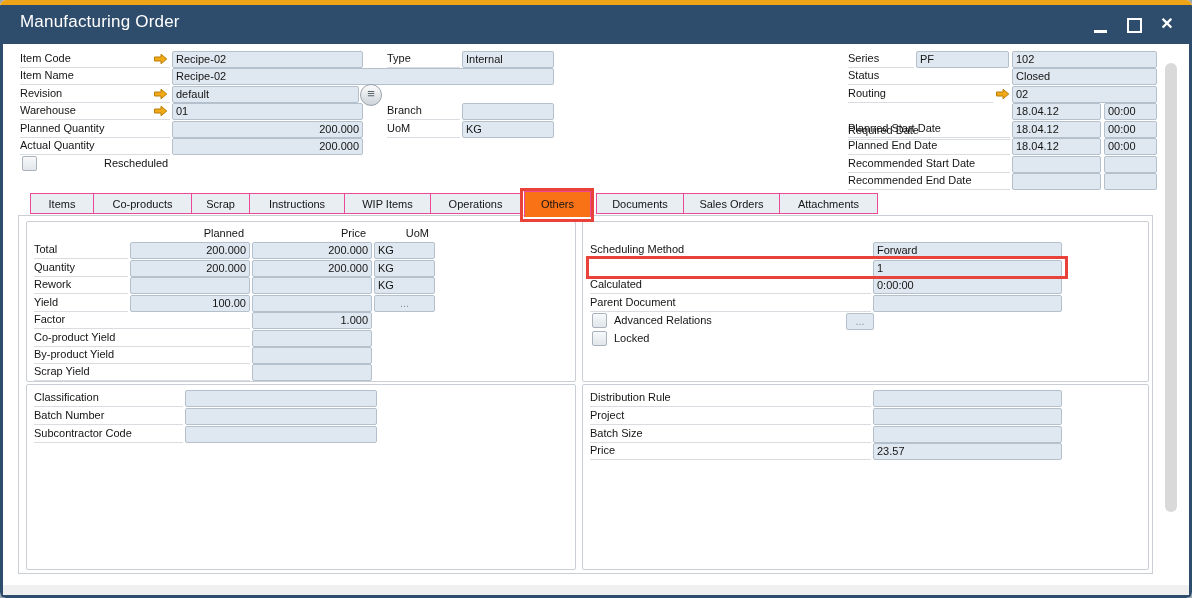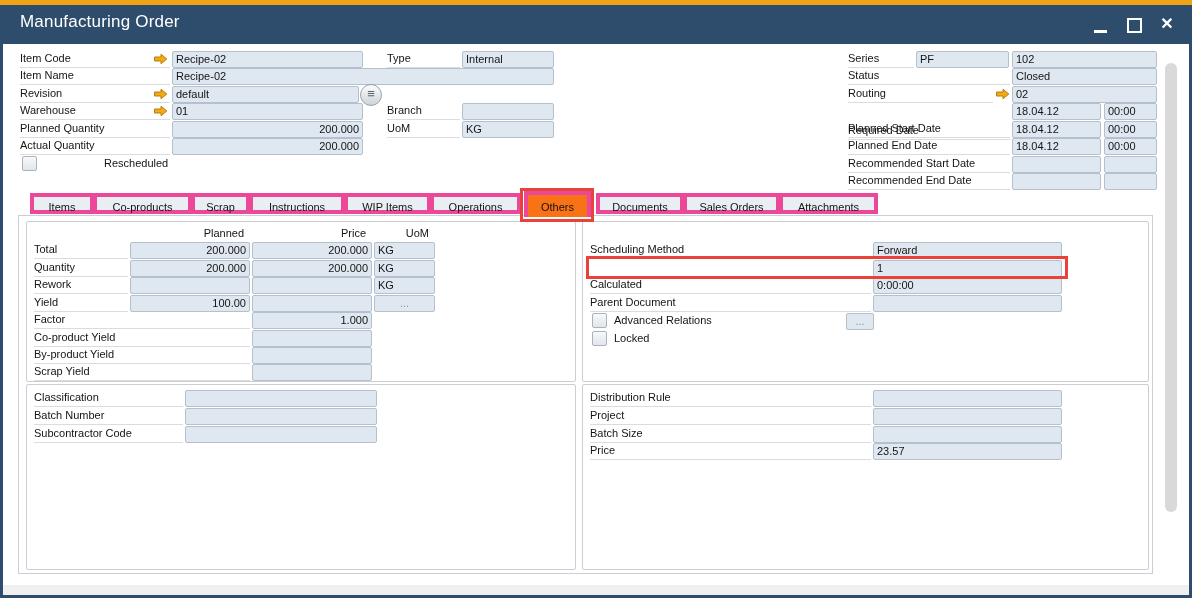--- a/index.html
+++ b/index.html
@@ -1,18 +1,18 @@
 <!DOCTYPE html>
 <html><head>
 <meta charset="utf-8">
 <style>
   html,body{margin:0;padding:0;background:#9aa5ad;}
   #win{position:relative;width:1192px;height:598px;background:#ffffff;
        font-family:"Liberation Sans",sans-serif;font-size:11px;color:#141414;
-       overflow:hidden;margin:0 auto;}
+       overflow:hidden;margin:0 auto;border-radius:6px;}
   
   .top-strip{position:absolute;left:0;top:0;width:1192px;height:5px;background:#efa317;}
   .titlebar{position:absolute;left:0;top:5px;width:1192px;height:39px;background:#2e4c6b;}
   .title-text{position:absolute;left:20px;top:12px;font-size:17px;color:#ffffff;letter-spacing:.2px;}
   .win-min{position:absolute;left:1094px;top:30px;width:13px;height:3px;background:#ffffff;}
   .win-max{position:absolute;left:1127px;top:18px;width:11px;height:11px;border:2px solid #ffffff;}
   .win-close{position:absolute;left:1157px;top:13px;width:20px;height:22px;color:#ffffff;
              font-size:16px;font-weight:bold;line-height:22px;text-align:center;}
   .brd-l{position:absolute;left:0;top:44px;width:3px;height:554px;background:#2e4c6b;}
   .brd-r{position:absolute;left:1189px;top:44px;width:3px;height:554px;background:#2e4c6b;}
@@ -27,21 +27,21 @@
   .fld.ctr{text-align:center;color:#8a97a3;}
   .hdr{position:absolute;height:14px;line-height:14px;text-align:right;white-space:nowrap;}
   .cb{position:absolute;width:13px;height:13px;background:linear-gradient(#f7f9fa,#e2e6ea);
       border:1px solid #aab3bb;border-radius:2px;}
   .cblbl{position:absolute;height:15px;line-height:15px;white-space:nowrap;}
   .arrow{position:absolute;width:15px;height:12px;}
   .circle-btn{position:absolute;width:20px;height:20px;border-radius:50%;
       background:linear-gradient(#fdfdfd,#ccd3d9);border:1px solid #99a3ac;
       color:#5a646d;text-align:center;line-height:18px;font-size:13px;}
   .tab{position:absolute;top:193px;height:21px;line-height:21px;text-align:center;
-       background:#e9eef3;border:4px solid #ec4899;box-sizing:border-box;z-index:2;}
+       background:#e9eef3;border:1px solid #ec4899;box-sizing:border-box;z-index:2;}
   .tab.active{top:191px;height:26px;line-height:24px;background:#f97316;
        border-bottom:none;z-index:4;}
   .frame{position:absolute;left:18px;top:215px;width:1135px;height:359px;
        border:1px solid #c9cfd5;background:#ffffff;box-sizing:border-box;z-index:1;}
   .groupbox{position:absolute;border:1px solid #c9cfd5;border-radius:2px;background:#ffffff;z-index:2;}
   .redbox{position:absolute;border:3px solid #e8423b;pointer-events:none;z-index:6;background:transparent;}
   .sb-thumb{position:absolute;left:1165px;top:63px;width:12px;height:449px;
        border-radius:6px;background:#d9d9d9;z-index:2;}
   .bottom-strip{position:absolute;left:3px;top:585px;width:1186px;height:10px;background:#f0f0f0;}
   .z3{z-index:3;}

